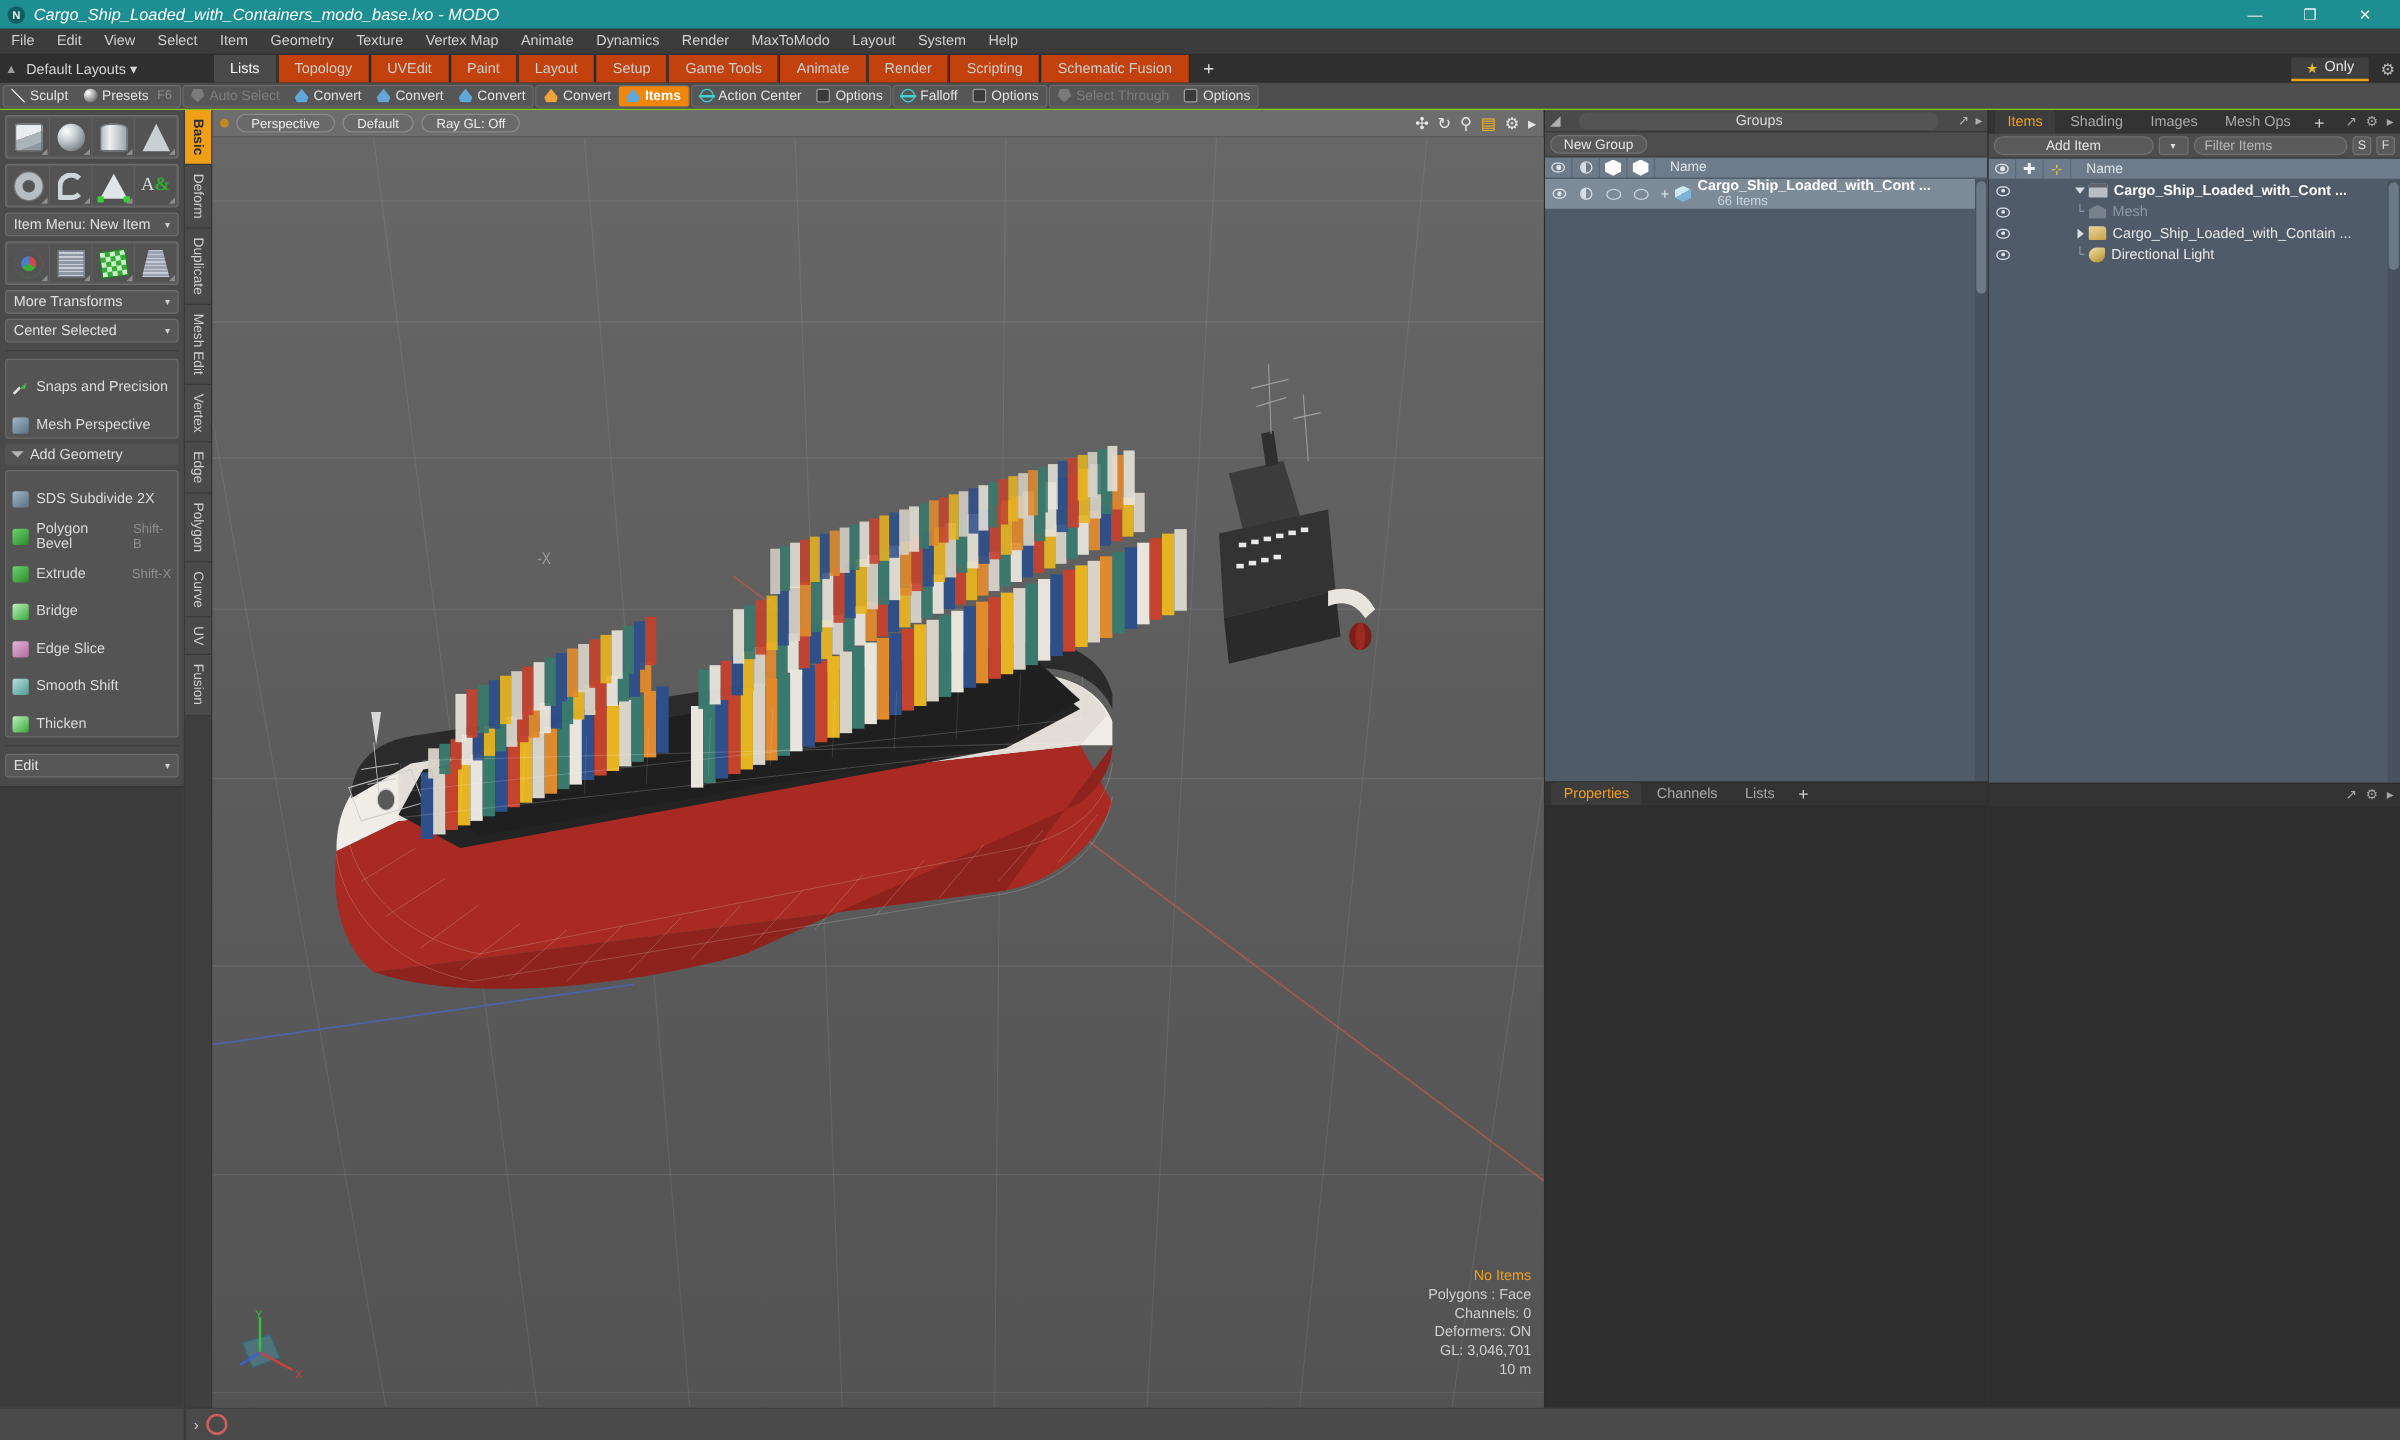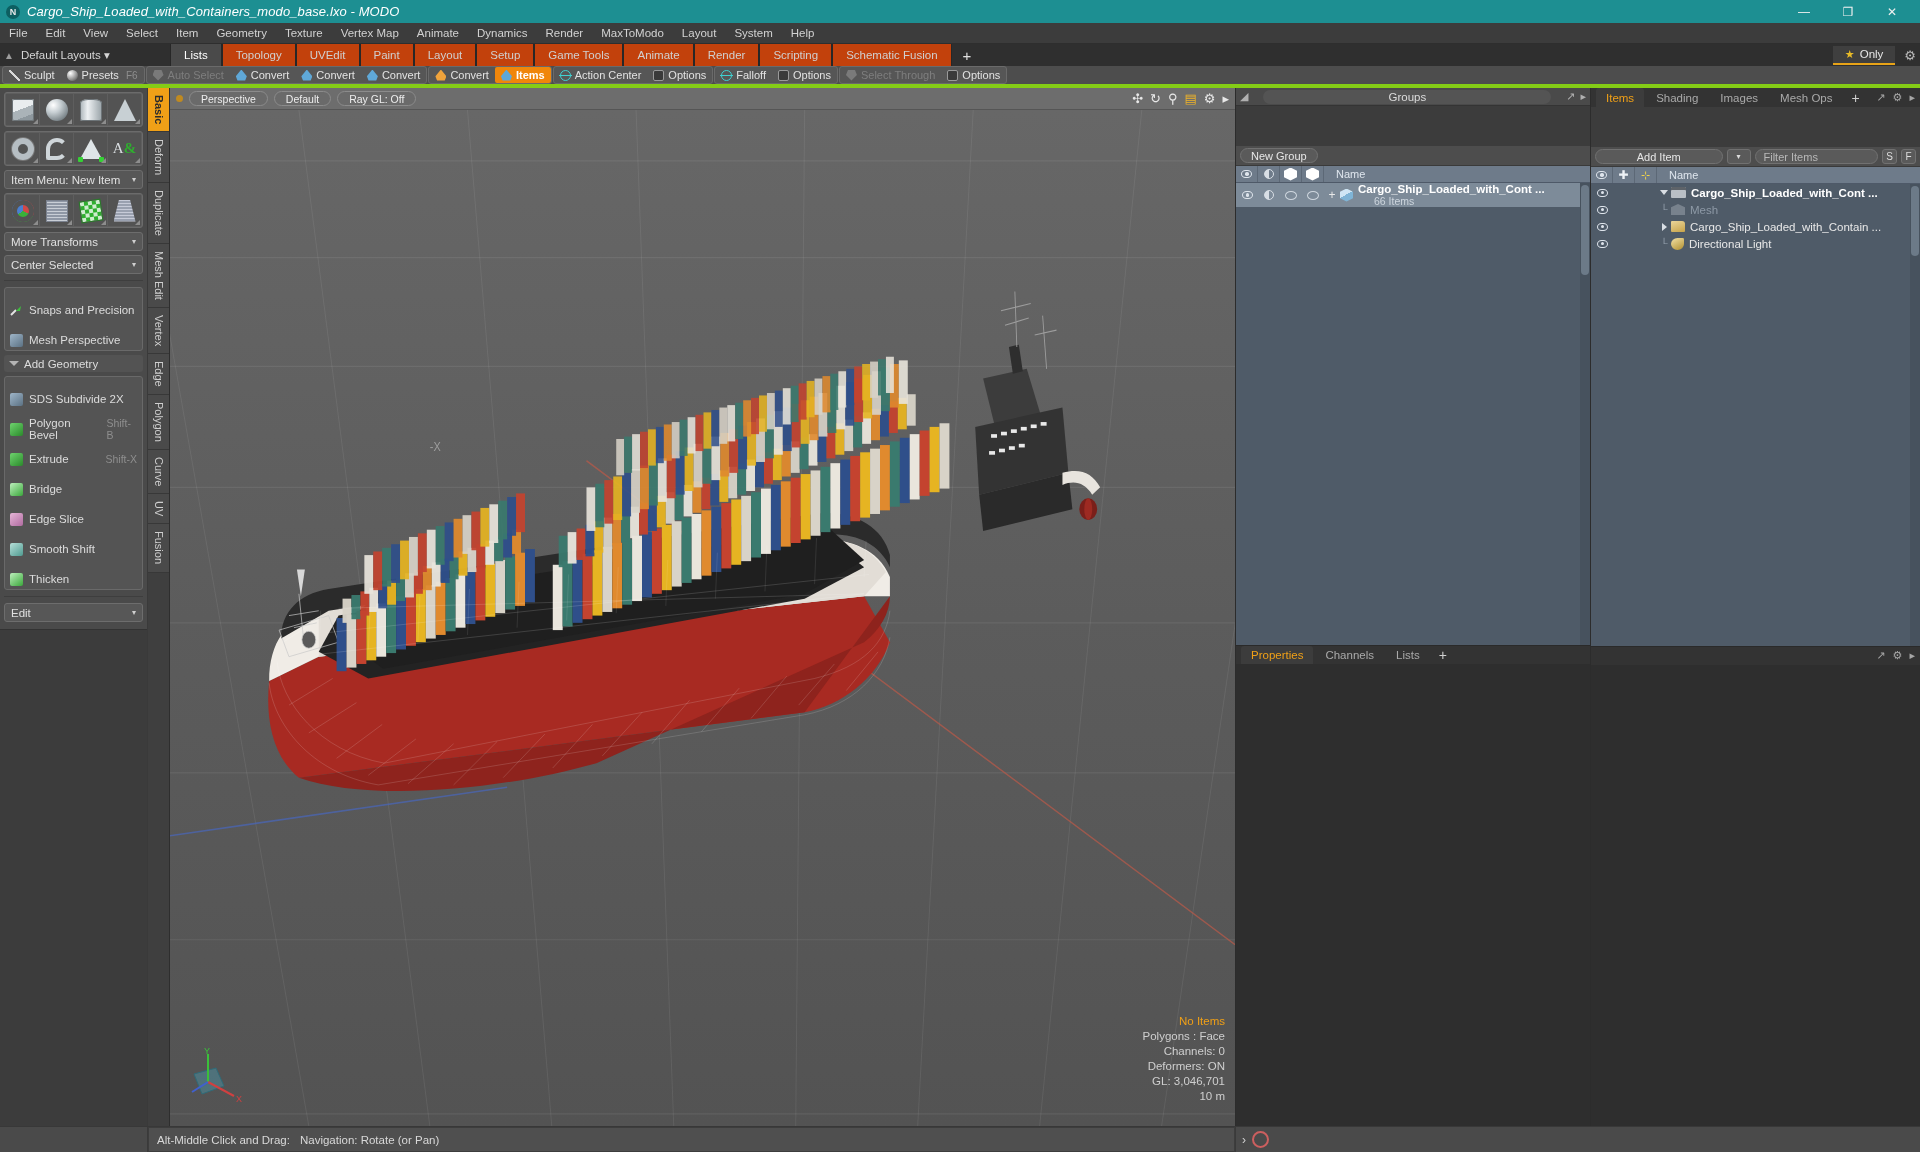--- a/index.html
+++ b/index.html
@@ -31,21 +31,21 @@
   #layoutbar .tab.active { background:#4a4a4a; color:#fff; }
   #layoutbar .tab.plus { background:#2f2f2f; border:none; color:#e0e0e0; font-size:15px; padding:0 11px; }
   #layoutbar .right { margin-left:auto; display:flex; align-items:center; padding-right:4px; }
   #layoutbar .onlybtn { display:flex; align-items:center; gap:5px; background:#3f3f3f;
       border-bottom:2px solid #e8a317; padding:2px 12px; font-size:11.5px; color:#e6e6e6; }
   #layoutbar .star { color:#e8bb28; font-size:11px; }
   #layoutbar .gear { margin-left:9px; color:#b9b9b9; font-size:13px; }
 
   
   #modebar { height:22px; background:#4d4d4d; display:flex; align-items:center; padding:0 2px; gap:1px;
-      border-bottom:4px solid #84cc16; }
+      border-bottom:1px solid #84cc16; }
   .grp { display:flex; align-items:center; background:#565656; border:1px solid #6a6a6a; border-radius:3px;
       height:18px; }
   .mb { display:flex; align-items:center; gap:4px; padding:0 6px; font-size:11px; color:#e2e2e2; height:100%; }
   .mb.dis { color:#7e7e7e; }
   .mb.on { background:#f0860a; color:#fff; font-weight:bold; border-radius:2px; }
   .ico { width:11px; height:11px; display:inline-block; flex:0 0 auto; }
   .ico.sculpt { background:linear-gradient(45deg,transparent 45%,#d8d8d8 45%,#d8d8d8 55%,transparent 55%); }
   .ico.sphere { border-radius:50%; background:radial-gradient(circle at 32% 30%,#fff,#8e8e8e 60%,#3a3a3a); }
   .ico.drop { background:#5fa8d8; clip-path:polygon(50% 0,100% 62%,85% 100%,15% 100%,0 62%); }
   .ico.dropo { background:#f0a33c; clip-path:polygon(50% 0,100% 62%,85% 100%,15% 100%,0 62%); }
@@ -142,21 +142,21 @@
   .phtitle { flex:1; text-align:center; font-size:11.5px; color:#dcdcdc; background:#545454; border-radius:9px;
       height:14px; line-height:14px; margin:0 10px; }
   .phico { font-size:11px; color:#b0b0b0; }
   .ptabrow { height:19px; background:#333; display:flex; align-items:stretch; padding-left:5px; gap:2px; }
   .ptab { font-size:11.5px; color:#aaa; padding:0 10px; display:flex; align-items:center; border-radius:3px 3px 0 0; }
   .ptab.active { color:#f0a017; background:#3c3c3c; }
   .ptab.plus { color:#d0d0d0; font-size:14px; padding:0 7px; }
   .ptabright { margin-left:auto; display:flex; align-items:center; gap:7px; padding-right:5px; color:#a6a6a6; font-size:11px;}
 
   .toolrow { height:20px; background:#4d4d4d; display:flex; align-items:flex-end; gap:4px; padding:2px 4px;
-      border-bottom:1px solid #3a3a3a;margin-top:40px; }
+      border-bottom:1px solid #3a3a3a; }
   .tbtn { background:#5a5a5a; border:1px solid #717171; border-radius:8px; height:15px; font-size:11px;
       color:#e6e6e6; display:flex; align-items:center; justify-content:center; padding:0 10px; }
   .tbtn.w { flex:1; }
   .tcar { background:#5a5a5a; border:1px solid #717171; border-radius:3px; width:24px; height:15px;
       display:flex; align-items:center; justify-content:center; font-size:8px; color:#ddd; }
   .tinput { flex:1; background:#5a5a5a; border:1px solid #717171; border-radius:8px; height:15px; font-size:11px;
       color:#b8b8b8; display:flex; align-items:center; padding:0 8px; }
   .sq { width:15px; height:15px; background:#5a5a5a; border:1px solid #717171; border-radius:3px; font-size:10px;
       color:#ddd; display:flex; align-items:center; justify-content:center; }
 
@@ -1010,21 +1010,17 @@
         <span>⚙</span>
         <span>▸</span>
       </div>
     </div>
     <div class="propsblank"></div>
   </div>
 </div>
 
 <div id="bottom">
   <div class="lefttick"></div>
-  <div class="hintzone">
-    <span>Alt-Middle Click and Drag:</span>
-    <span>Navigation: Rotate (or Pan)</span>
-  </div>
   <div class="cmdzone">
     <span class="chev">›</span>
     <div class="recbtn"></div>
   </div>
 </div>
 
 </body></html>

